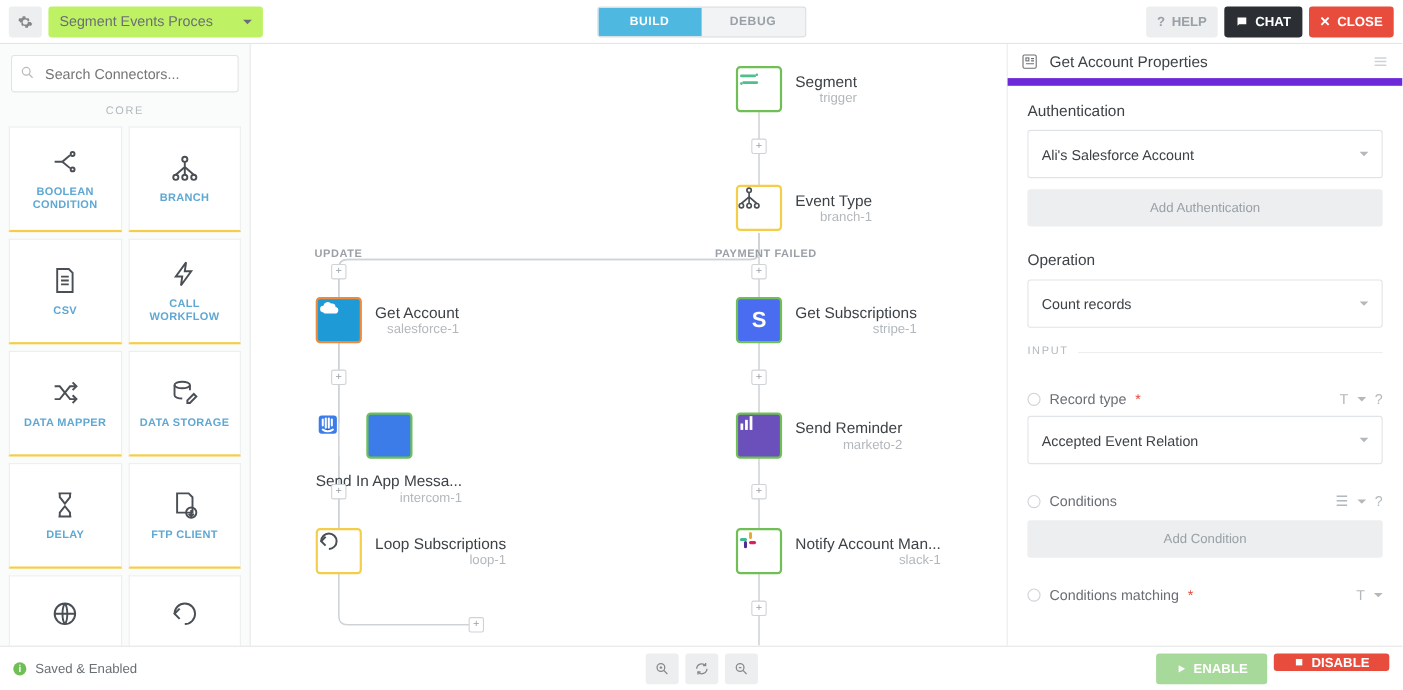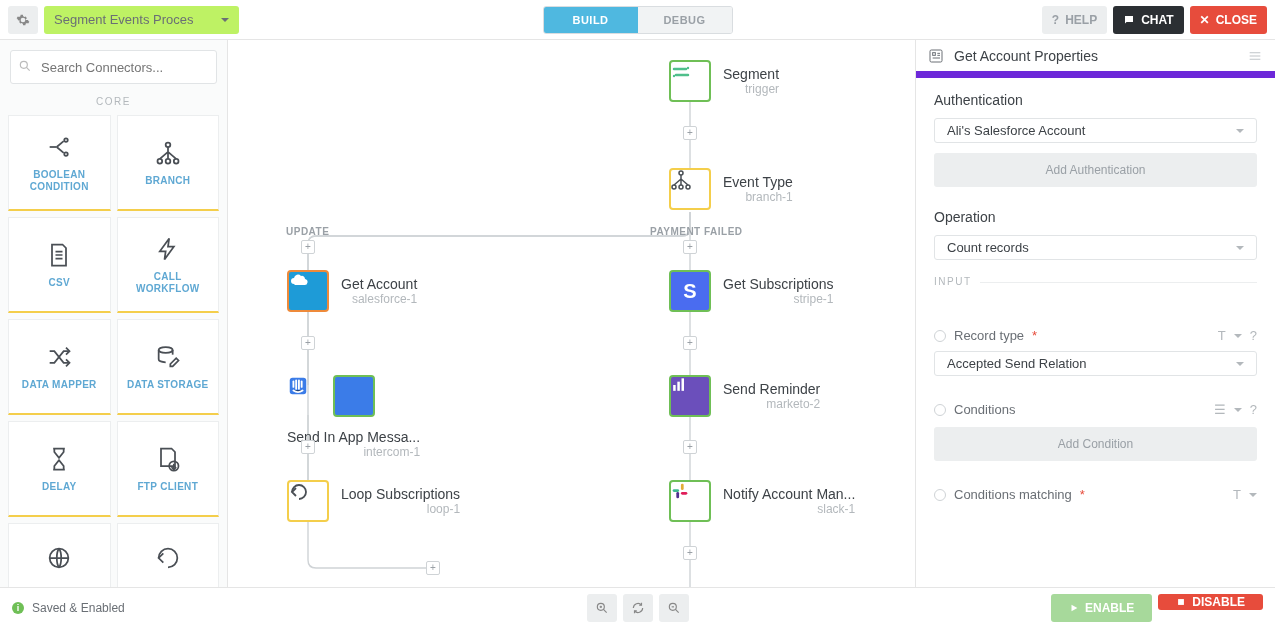--- a/index.html
+++ b/index.html
@@ -43,25 +43,25 @@
 .node-sub { font-size: 12px; color: #b3b8bc; }
 .branch-label { position: absolute; font-size: 10px; font-weight: 700; letter-spacing: 0.5px; color: #9aa0a6; }
 .plus { position: absolute; width: 14px; height: 14px; border: 1px solid #cfd3d6; background: #fff; border-radius: 2px; display: flex; align-items: center; justify-content: center; font-size: 10px; color: #9aa0a6; line-height: 1; }
 
 .panel { width: 360px; border-left: 1px solid #e5e5e5; background: #fff; display: flex; flex-direction: column; }
 .panel-head { height: 38px; border-bottom: 7px solid #6d28d9; display: flex; align-items: center; padding: 0 12px; gap: 10px; }
 .panel-head .ptitle { font-size: 14px; color: #3d4247; font-weight: 500; }
 .panel-head .hamb { margin-left: auto; color: #cfd3d6; }
 .panel-body { padding: 14px 18px; overflow-y: auto; font-size: 13px; color: #3d4247; }
 .section-label { font-size: 14px; margin-bottom: 10px; color: #3d4247; }
-.select-box { width: 100%; height: 25px; border: 1px solid #e1e4e6; border-radius: 3px; display: flex; align-items: center; padding: 0 12px; justify-content: space-between; color: #3d4247; cursor: pointer; background: #fff; }
+.select-box { width: 100%; height: 44px; border: 1px solid #e1e4e6; border-radius: 3px; display: flex; align-items: center; padding: 0 12px; justify-content: space-between; color: #3d4247; cursor: pointer; background: #fff; }
 .ghost-btn { width: 100%; height: 34px; background: #eceeef; border-radius: 3px; display: flex; align-items: center; justify-content: center; font-size: 12px; color: #9aa0a6; margin-top: 10px; cursor: pointer; }
 .divider-label { border-top: 1px solid #eceeef; font-size: 10px; letter-spacing: 1.5px; color: #b3b8bc; padding: 16px 0 0; margin-top: 22px; position: relative; }
 .divider-label span { background: #fff; position: absolute; top: -7px; left: 0; padding-right: 8px; text-align: right; }
-.field-row { display: flex; align-items: center; gap: 8px; margin-top: 29px; font-size: 13px; color: #6a6f75; }
+.field-row { display: flex; align-items: center; gap: 8px; margin-top: 18px; font-size: 13px; color: #6a6f75; }
 .field-row .req { color: #e74c3c; }
 .field-row .spacer { flex: 1; }
 .field-row .mini-icon { color: #b3b8bc; font-size: 13px; }
 
 .statusbar { height: 40px; border-top: 1px solid #e5e5e5; display: flex; align-items: center; padding: 0 12px; gap: 8px; }
 .status-dot { width: 12px; height: 12px; background: #6fbf56; border-radius: 50%; display:flex; align-items:center; justify-content:center; color:#fff; font-size:9px; font-weight:bold; }
 .status-text { font-size: 12px; color: #6a6f75; }
 .zoom-ctrls { position: absolute; left: 50%; transform: translateX(-50%); display: flex; gap: 6px; }
 .zoom-btn { width: 30px; height: 28px; background: #eceeef; border-radius: 3px; display: flex; align-items: center; justify-content: center; color: #888; cursor: pointer; }
 .status-right { margin-left: auto; display: flex; gap: 6px; }
@@ -385,21 +385,21 @@
       <div class="field-row">
         <span style="width:12px;height:12px;border:1.5px solid #cfd3d6;border-radius:50%;"></span>
         <span>Record type</span>
         <span class="req">*</span>
         <span class="spacer"></span>
         <span class="mini-icon">T</span>
         <span class="caret-down mini-icon"></span>
         <span class="mini-icon">?</span>
       </div>
       <div class="select-box" style="margin-top:8px;">
-        <span>Accepted Send Relation</span>
+        <span>Accepted Event Relation</span>
         <span class="caret-down" style="color:#b3b8bc;"></span>
       </div>
 
       <div class="field-row" style="margin-top:26px;">
         <span style="width:12px;height:12px;border:1.5px solid #cfd3d6;border-radius:50%;"></span>
         <span>Conditions</span>
         <span class="spacer"></span>
         <span class="mini-icon">☰</span>
         <span class="caret-down mini-icon"></span>
         <span class="mini-icon">?</span>

